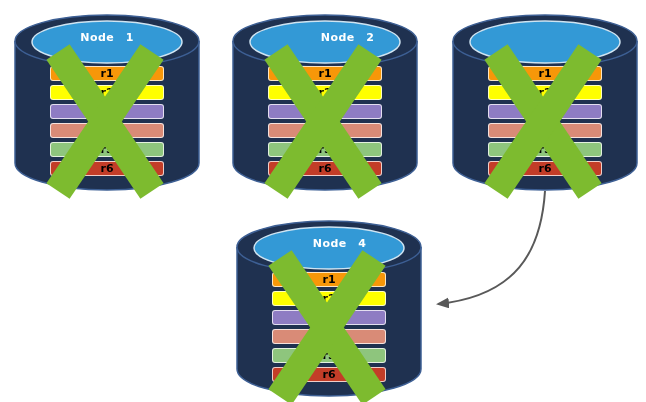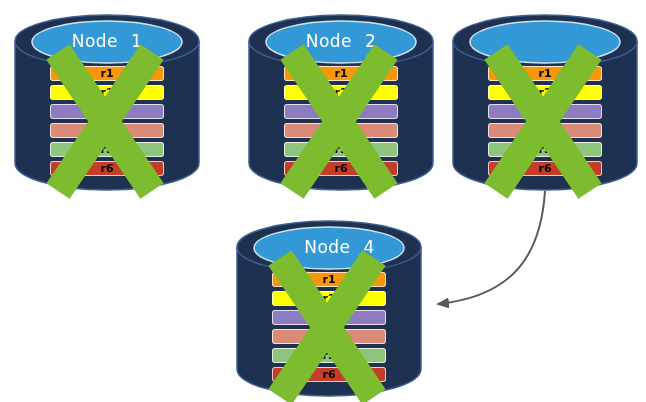--- a/index.html
+++ b/index.html
@@ -4,21 +4,21 @@
 <style>
   html,body{margin:0;padding:0;background:#ffffff;}
   .canvas{
     position:relative;width:646px;height:402px;background:#ffffff;
     font-family:"DejaVu Sans","Liberation Sans",sans-serif;overflow:hidden;
   }
   .node{position:absolute;width:186px;height:188px;}
   .cyl{position:absolute;left:0;top:0;overflow:visible;}
   .node-title{
     position:absolute;top:23px;left:0;width:100%;text-align:center;
-    color:var(--node-label-color,#fff);font-weight:normal;font-size:17px;
+    color:var(--node-label-color,#fff);font-weight:bold;font-size:11px;
     letter-spacing:.5px;word-spacing:7px;
   }
   .bars{
     position:absolute;left:36px;top:58px;width:114px;
     display:flex;flex-direction:column;gap:4px;
   }
   .bar{
     height:13px;border:1px solid rgba(255,255,255,.75);border-radius:3px;
     text-align:center;font-size:11px;font-weight:bold;line-height:13px;
     color:var(--replica-label-color,#000);
@@ -49,21 +49,21 @@
         <div class="bar" style="background: rgb(142, 124, 195);">r3</div>
         <div class="bar" style="background: rgb(217, 139, 119);">r4</div>
         <div class="bar" style="background: rgb(142, 197, 125);">r5</div>
         <div class="bar" style="background: rgb(195, 61, 40);">r6</div>
       </div>
       <svg class="fail-x" width="110" height="155" viewBox="0 0 110 155" hidden="">
         <line x1="8" y1="8" x2="102" y2="147"></line>
         <line x1="102" y1="8" x2="8" y2="147"></line>
       </svg>
     </div>
-    <div class="node" style="left: 248px; top: 8px;">
+    <div class="node" style="left: 232px; top: 8px; padding-left: 45px;">
       <svg class="cyl" width="186" height="188" viewBox="0 0 186 188">
         <path class="cyl-body" d="M1 33 V155 A92 27 0 0 0 185 155 V33"></path>
         <ellipse class="cyl-body" cx="93" cy="33" rx="92" ry="26"></ellipse>
         <ellipse class="cyl-top-blue" cx="93" cy="34" rx="75" ry="21"></ellipse>
       </svg>
       <div class="node-title">Node 2</div>
       <div class="bars">
         <div class="bar" style="background: rgb(247, 151, 9);">r1</div>
         <div class="bar" style="background: rgb(255, 255, 0);">r2</div>
         <div class="bar" style="background: rgb(142, 124, 195);">r3</div>

